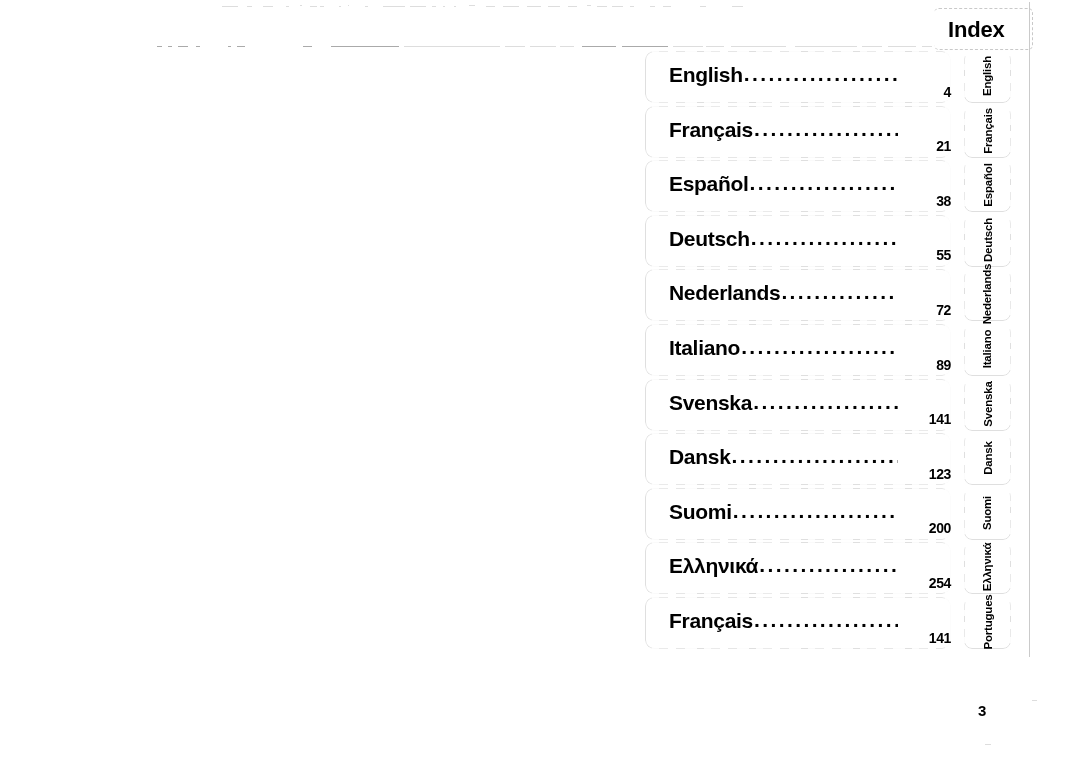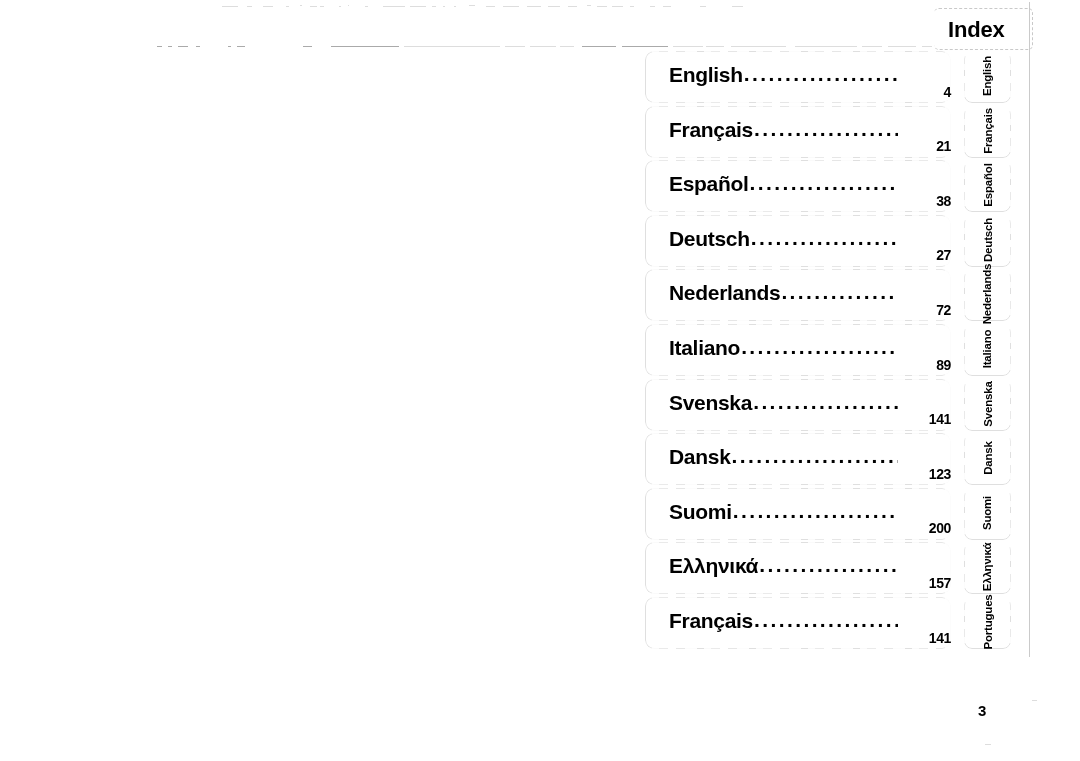--- a/index.html
+++ b/index.html
@@ -292,21 +292,21 @@
           <span class="entry-dots">.........................................</span>
         </div>
         <span class="entry-page">38</span>
       </div>
       <div class="entry">
         <div class="entry-box"></div>
         <div class="entry-line">
           <span class="entry-name">Deutsch</span>
           <span class="entry-dots">.........................................</span>
         </div>
-        <span class="entry-page">27</span>
+        <span class="entry-page">55</span>
       </div>
       <div class="entry">
         <div class="entry-box"></div>
         <div class="entry-line">
           <span class="entry-name">Nederlands</span>
           <span class="entry-dots">.........................................</span>
         </div>
         <span class="entry-page">72</span>
       </div>
       <div class="entry">
@@ -340,21 +340,21 @@
           <span class="entry-dots">.........................................</span>
         </div>
         <span class="entry-page">200</span>
       </div>
       <div class="entry">
         <div class="entry-box"></div>
         <div class="entry-line">
           <span class="entry-name">Ελληνικά</span>
           <span class="entry-dots">.........................................</span>
         </div>
-        <span class="entry-page">157</span>
+        <span class="entry-page">254</span>
       </div>
       <div class="entry">
         <div class="entry-box"></div>
         <div class="entry-line">
           <span class="entry-name">Français</span>
           <span class="entry-dots">.........................................</span>
         </div>
         <span class="entry-page">141</span>
       </div>
     </div>

